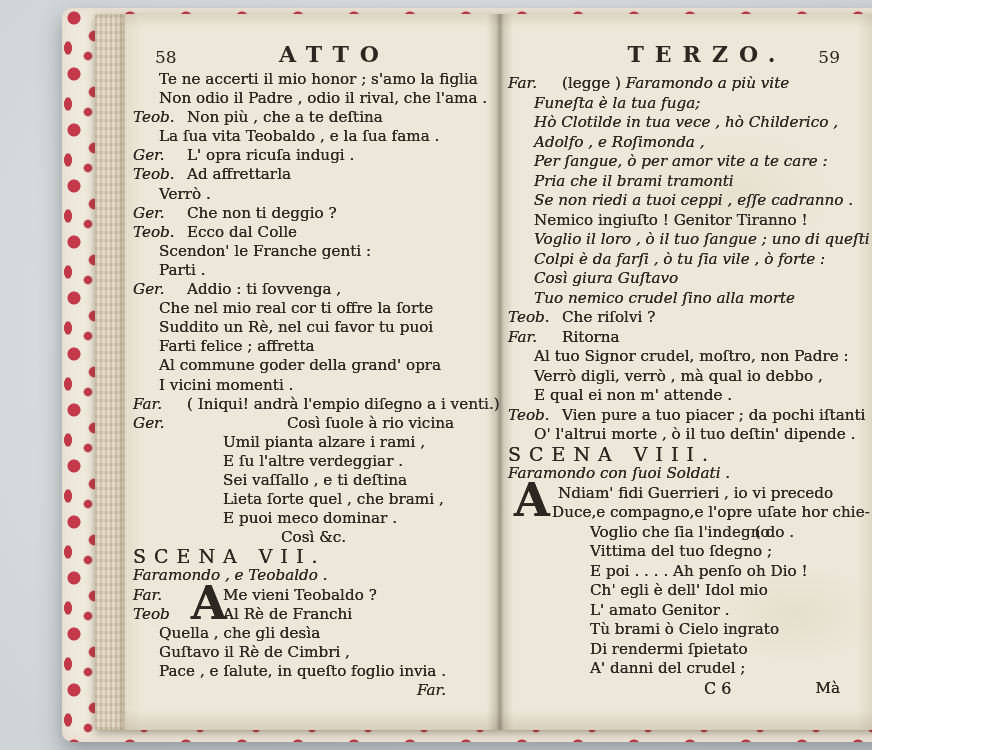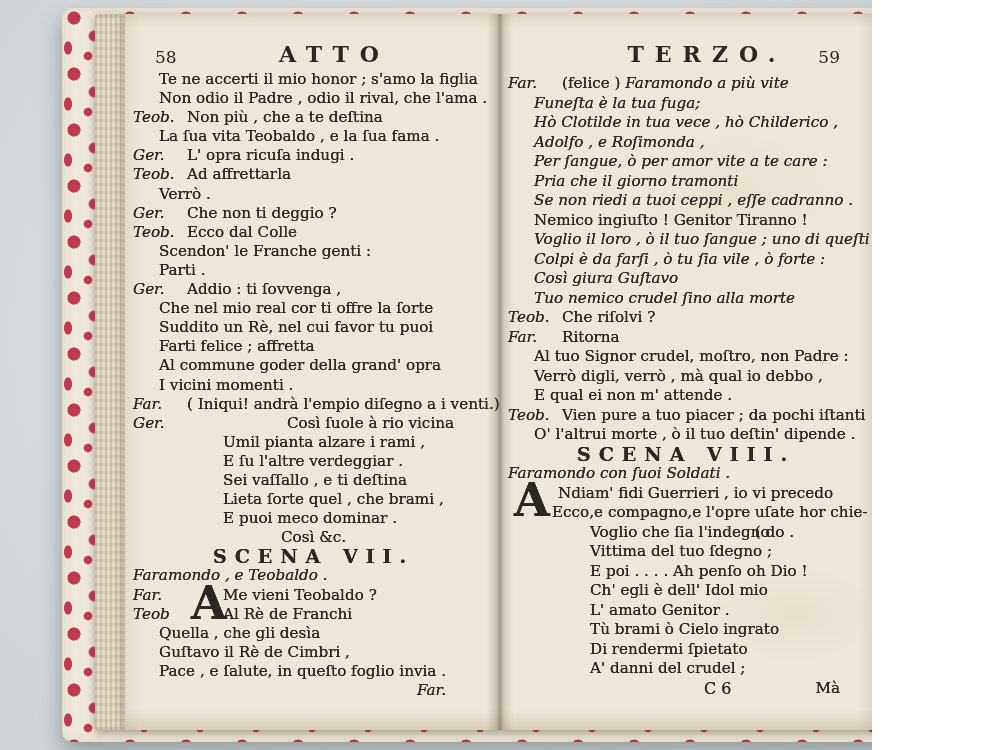--- a/index.html
+++ b/index.html
@@ -75,21 +75,21 @@
   .line{white-space:nowrap;}
   .sp{font-style:italic;display:inline-block;min-width:54px;}
   .pre{font-style:normal;}
   .it{font-style:italic;}
   .ind{padding-left:26px;}
   .v{padding-left:90px;}
   .v2{padding-left:82px;}
   .c{text-align:center;}
   .cw{text-align:right;padding-right:48px;font-style:italic;}
   .spgap .tx{padding-left:100px;}
-  .scena{font-size:19px;letter-spacing:8px;text-align:center;font-weight:bold;}
+  .scena{font-size:19px;letter-spacing:8px;text-align:left;font-weight:normal;}
   .stage{}
   .dcl .tx{padding-left:36px;}
   .dcr1{padding-left:50px;}
   .dcr2{padding-left:44px;}
   .tx2{float:right;margin-right:70px;}
   .sig{display:flex;}
   .sig .sp{font-style:normal;min-width:0;margin-left:196px;font-size:16px;}
   .sig .tx{margin-left:auto;padding-right:24px;}
   .dropcap{
     position:absolute;font-size:46px;line-height:42px;font-weight:bold;
@@ -146,43 +146,43 @@
           <div class="line ind"><span class="tx">Pace , e ſalute, in queſto foglio invia .</span></div>
           <div class="line cw"><span class="tx">Far.</span></div>
         </div>
     </div>
 
     <div class="pg pg-right">
       <div class="pnum" id="pnum-right">59</div>
       <div class="hdr">TERZO.</div>
       <div class="txt" id="txt-right">
         <div class="dropcap" id="dc-right">A</div>
-      <div class="line"><span class="sp">Far.</span><span class="pre">(felice ) </span><span class="tx it">Faramondo a più vite</span></div>
+      <div class="line"><span class="sp">Far.</span><span class="pre">(legge ) </span><span class="tx it">Faramondo a più vite</span></div>
           <div class="line ind"><span class="tx it">Funeſta è la tua fuga;</span></div>
           <div class="line ind"><span class="tx it">Hò Clotilde in tua vece , hò Childerico ,</span></div>
           <div class="line ind"><span class="tx it">Adolfo , e Roſimonda ,</span></div>
           <div class="line ind"><span class="tx it">Per ſangue, ò per amor vite a te care :</span></div>
-          <div class="line ind"><span class="tx it">Pria che il giorno tramonti</span></div>
+          <div class="line ind"><span class="tx it">Pria che il brami tramonti</span></div>
           <div class="line ind"><span class="tx it">Se non riedi a tuoi ceppi , eſſe cadranno .</span></div>
           <div class="line ind"><span class="tx">Nemico ingiuſto ! Genitor Tiranno !</span></div>
           <div class="line ind"><span class="tx it">Voglio il loro , ò il tuo ſangue ; uno di queſti</span></div>
           <div class="line ind"><span class="tx it">Colpi è da farſi , ò tu ſia vile , ò forte :</span></div>
           <div class="line ind"><span class="tx it">Così giura Guſtavo</span></div>
           <div class="line ind"><span class="tx it">Tuo nemico crudel ſino alla morte</span></div>
           <div class="line"><span class="sp">Teob.</span><span class="tx">Che riſolvi ?</span></div>
           <div class="line"><span class="sp">Far.</span><span class="tx">Ritorna</span></div>
           <div class="line ind"><span class="tx">Al tuo Signor crudel, moſtro, non Padre :</span></div>
           <div class="line ind"><span class="tx">Verrò digli, verrò , mà qual io debbo ,</span></div>
           <div class="line ind"><span class="tx">E qual ei non m' attende .</span></div>
           <div class="line"><span class="sp">Teob.</span><span class="tx">Vien pure a tuo piacer ; da pochi iſtanti</span></div>
           <div class="line ind"><span class="tx">O' l'altrui morte , ò il tuo deſtin' dipende .</span></div>
           <div class="line scena"><span class="tx">SCENA VIII.</span></div>
           <div class="line stage"><span class="tx it">Faramondo con ſuoi Soldati .</span></div>
           <div class="line dcr1"><span class="tx">Ndiam' fidi Guerrieri , io vi precedo</span></div>
-          <div class="line dcr2"><span class="tx">Ecco,e compagno,e l'opre uſate hor chie-</span></div>
+          <div class="line dcr2"><span class="tx">Duce,e compagno,e l'opre uſate hor chie-</span></div>
           <div class="line v2"><span class="tx2">( do .</span><span class="tx">Voglio che ſia l'indegno</span></div>
           <div class="line v2"><span class="tx">Vittima del tuo ſdegno ;</span></div>
           <div class="line v2"><span class="tx">E poi . . . . Ah penſo oh Dio !</span></div>
           <div class="line v2"><span class="tx">Ch' egli è dell' Idol mio</span></div>
           <div class="line v2"><span class="tx">L' amato Genitor .</span></div>
           <div class="line v2"><span class="tx">Tù brami ò Cielo ingrato</span></div>
           <div class="line v2"><span class="tx">Di rendermi ſpietato</span></div>
           <div class="line v2"><span class="tx">A' danni del crudel ;</span></div>
           <div class="line sig">
             <span class="sp">C 6</span>

